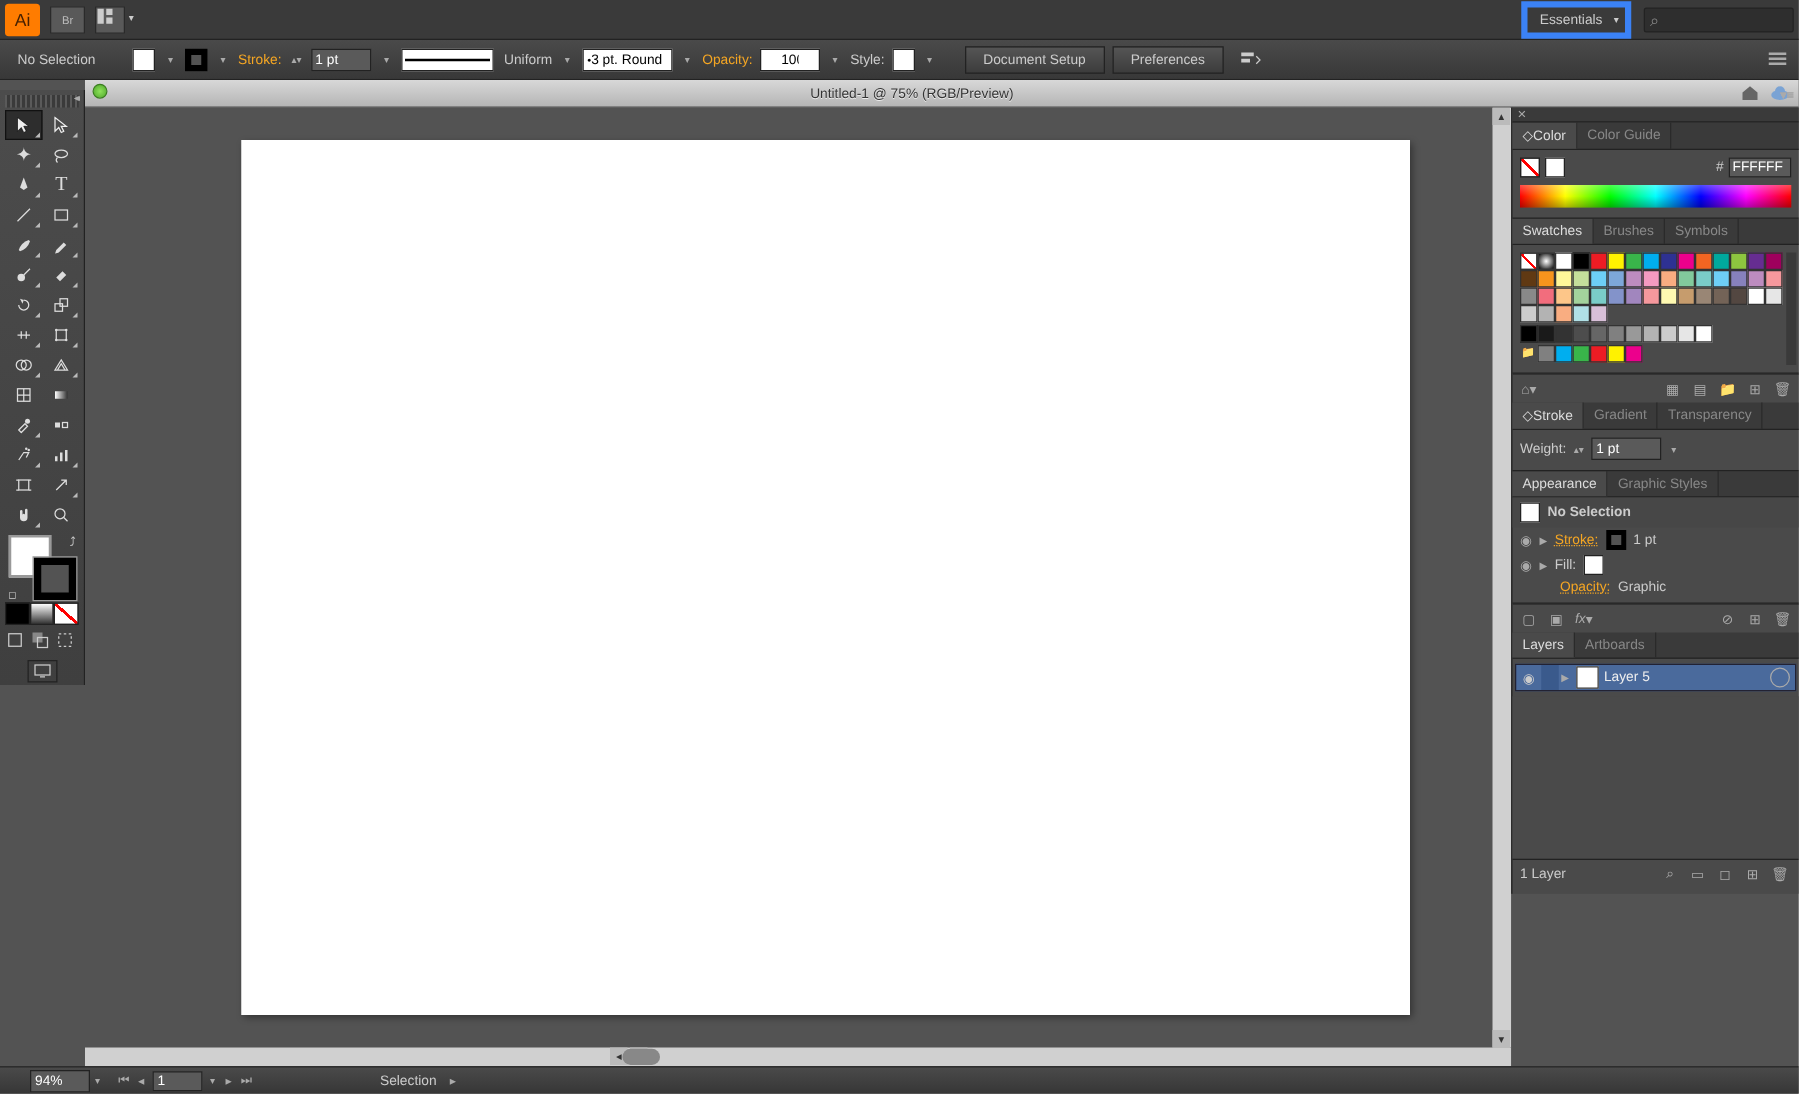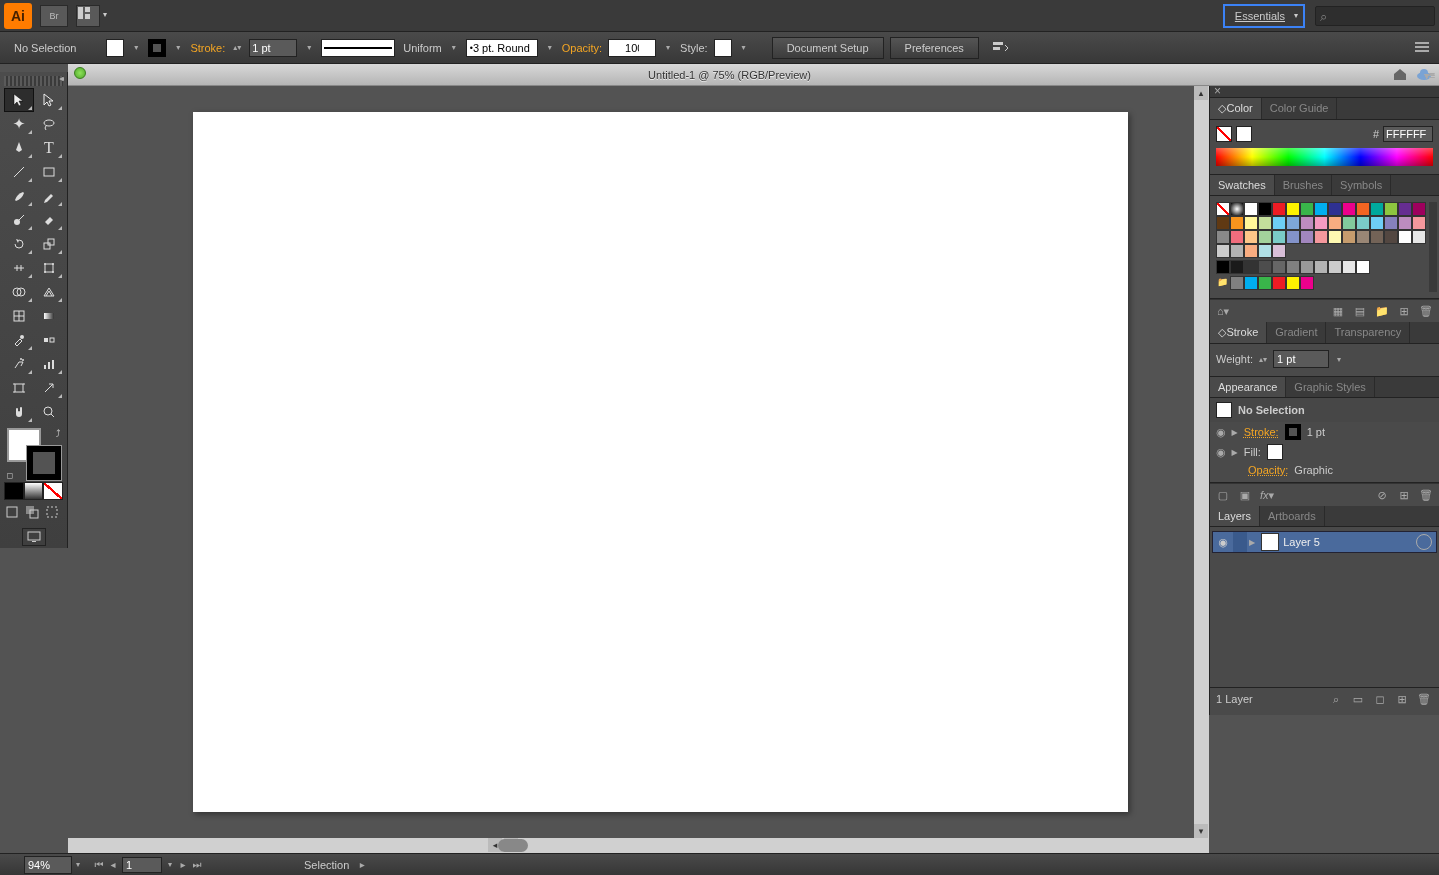--- a/index.html
+++ b/index.html
@@ -1,24 +1,24 @@
 <!DOCTYPE html>
 <html><head>
 <meta charset="utf-8">
 <style>
 * { margin: 0; padding: 0; box-sizing: border-box; font-family: "Lucida Grande", Arial, sans-serif; font-size: 11px; }
 body { background: #535353; color: #ccc; width: 1439px; height: 875px; overflow: hidden; position: relative; }
 
 .topbar { height: 32px; background: #3a3a3a; display: flex; align-items: center; padding: 0 4px; border-bottom: 1px solid #222; }
-.app-logo { width: 28px; height: 26px; background: #ff7c00; color: #472100; font-weight: bold; display: flex; align-items: center; justify-content: center; font-size: 14px; border-radius: 3px; margin-right: 8px; }
+.app-logo { width: 28px; height: 26px; background: #ff7c00; color: #472100; font-weight: normal; display: flex; align-items: center; justify-content: center; font-size: 14px; border-radius: 3px; margin-right: 8px; }
 .br-btn { width: 28px; height: 22px; background: #595959; color: #bbb; font-size: 9px; display: flex; align-items: center; justify-content: center; border: 1px solid #2a2a2a; margin-right: 8px; }
 .layout-btn { width: 24px; height: 22px; background: #595959; border: 1px solid #2a2a2a; margin-right: 4px; position: relative; }
 .layout-btn::after { content: "▾"; position: absolute; right: -8px; top: 4px; font-size: 8px; }
 .topbar-spacer { flex: 1; }
-.workspace-btn { background: #3a3a3a; border: 2px solid #3b82f6; padding: 4px 18px 4px 10px; color: #ccc; position: relative; margin-right: 10px; text-decoration: underline; }
+.workspace-btn { background: #3a3a3a; border: 5px solid #3b82f6; padding: 4px 18px 4px 10px; color: #ccc; position: relative; margin-right: 10px; }
 .workspace-btn::after { content: "▾"; position: absolute; right: 5px; top: 5px; font-size: 8px; }
 .search-box { width: 120px; height: 20px; background: #2e2e2e; border: 1px solid #222; border-radius: 2px; position: relative; }
 .search-box::before { content: "⌕"; color: #888; position: absolute; left: 4px; top: 2px; font-size: 13px; }
 
 .controlbar { height: 32px; background: linear-gradient(#4a4a4a,#383838); display: flex; align-items: center; padding: 0 8px; border-bottom: 1px solid #222; gap: 6px; }
 .sel-label { color: #ccc; padding: 0 6px; }
 .swatch-btn { width: 18px; height: 18px; border: 1px solid #222; display: inline-block; }
 .dd-arrow { width: 12px; text-align: center; font-size: 8px; color: #aaa; }
 .orange-label { color: #f5a623; }
 .stroke-input { width: 48px; height: 18px; background: #5a5a5a; border: 1px solid #222; color: #fff; padding: 0 2px; }

